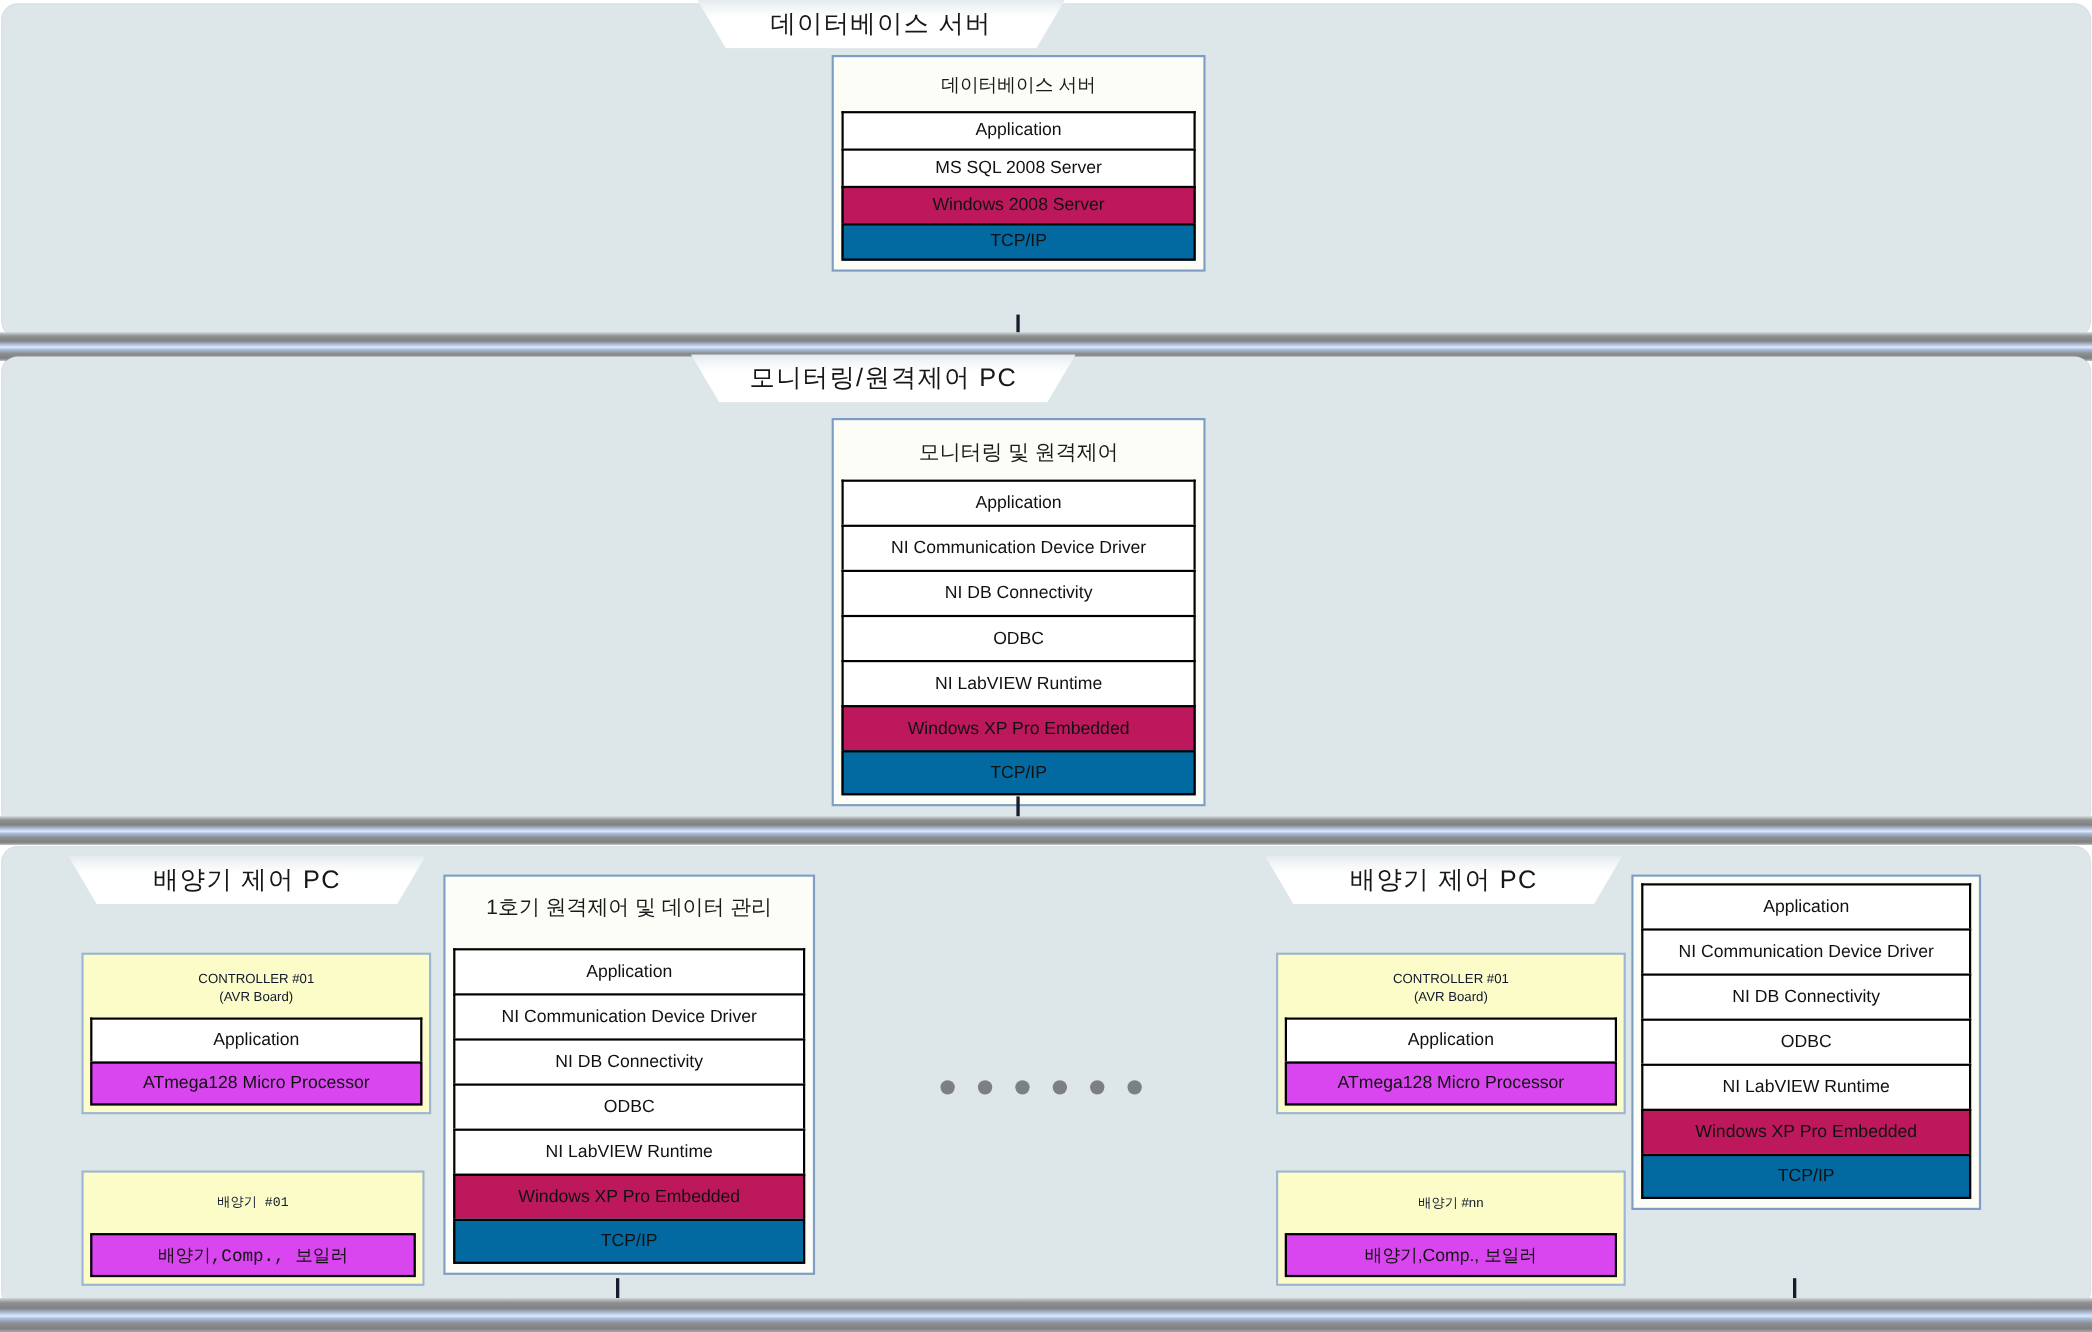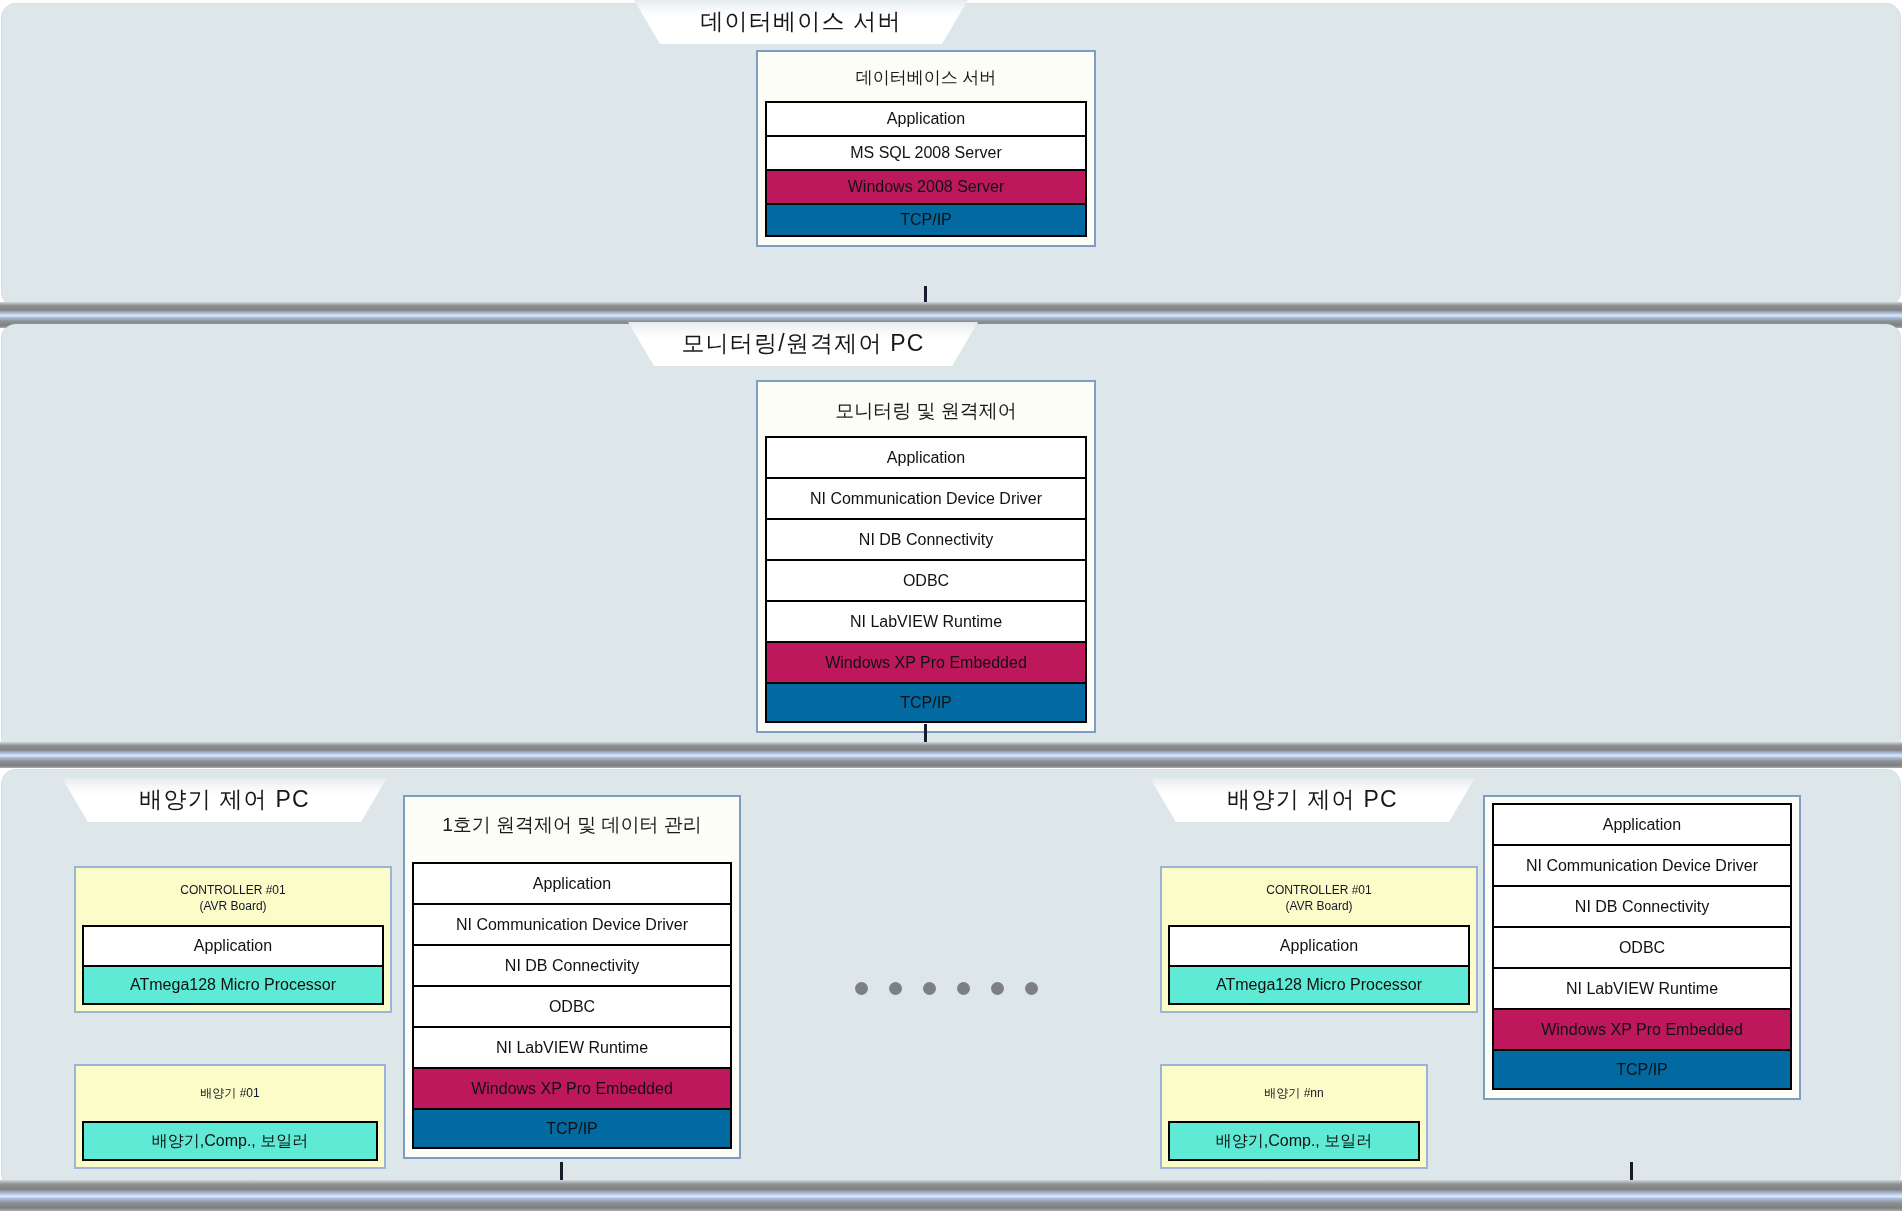--- a/index.html
+++ b/index.html
@@ -107,26 +107,26 @@
     text-align: center; font-size: 12px; color: #0f172a;
     line-height: 1.35; padding: 8px 0 11px 0; white-space: nowrap;
   }
   .devbox-title .sub { display: block; }
   .devrow {
     border: 2px solid #000000; border-bottom-width: 0;
     height: 40px; display: flex; align-items: center; justify-content: center;
     font-size: 16px; color: #111111; background: #ffffff; white-space: nowrap;
   }
   .devrow:last-child { border-bottom-width: 2px; }
-  .devrow.hw { background: #5eead4; }
+  .devrow.hw { background: #d946ef; }
 
   #dev-c1a { left: 74px;   top: 866px;  width: 318px; }
-  #dev-c1b { left: 74px;   top: 1064px; width: 312px; }
+  #dev-c1b { left: 74px;   top: 1064px; width: 312px; font-family: Liberation Mono, monospace; }
   #dev-c2a { left: 1160px; top: 866px;  width: 318px; }
-  #dev-c2b { left: 1160px; top: 1064px; width: 268px; }
+  #dev-c2b { left: 1160px; top: 1064px; width: 318px; }
   #dev-c1b .devbox-title, #dev-c2b .devbox-title { padding: 13px 0 20px 0; }
 
   
   .connector {
     position: absolute; width: 3px; background: #1a1a2e;
   }
   #conn-db  { left: 924px;  top: 286px;  height: 30px; }
   #conn-mon { left: 924px;  top: 724px;  height: 30px; }
   #conn-s1  { left: 560px;  top: 1162px; height: 32px; }
   #conn-s2  { left: 1630px; top: 1162px; height: 32px; }

